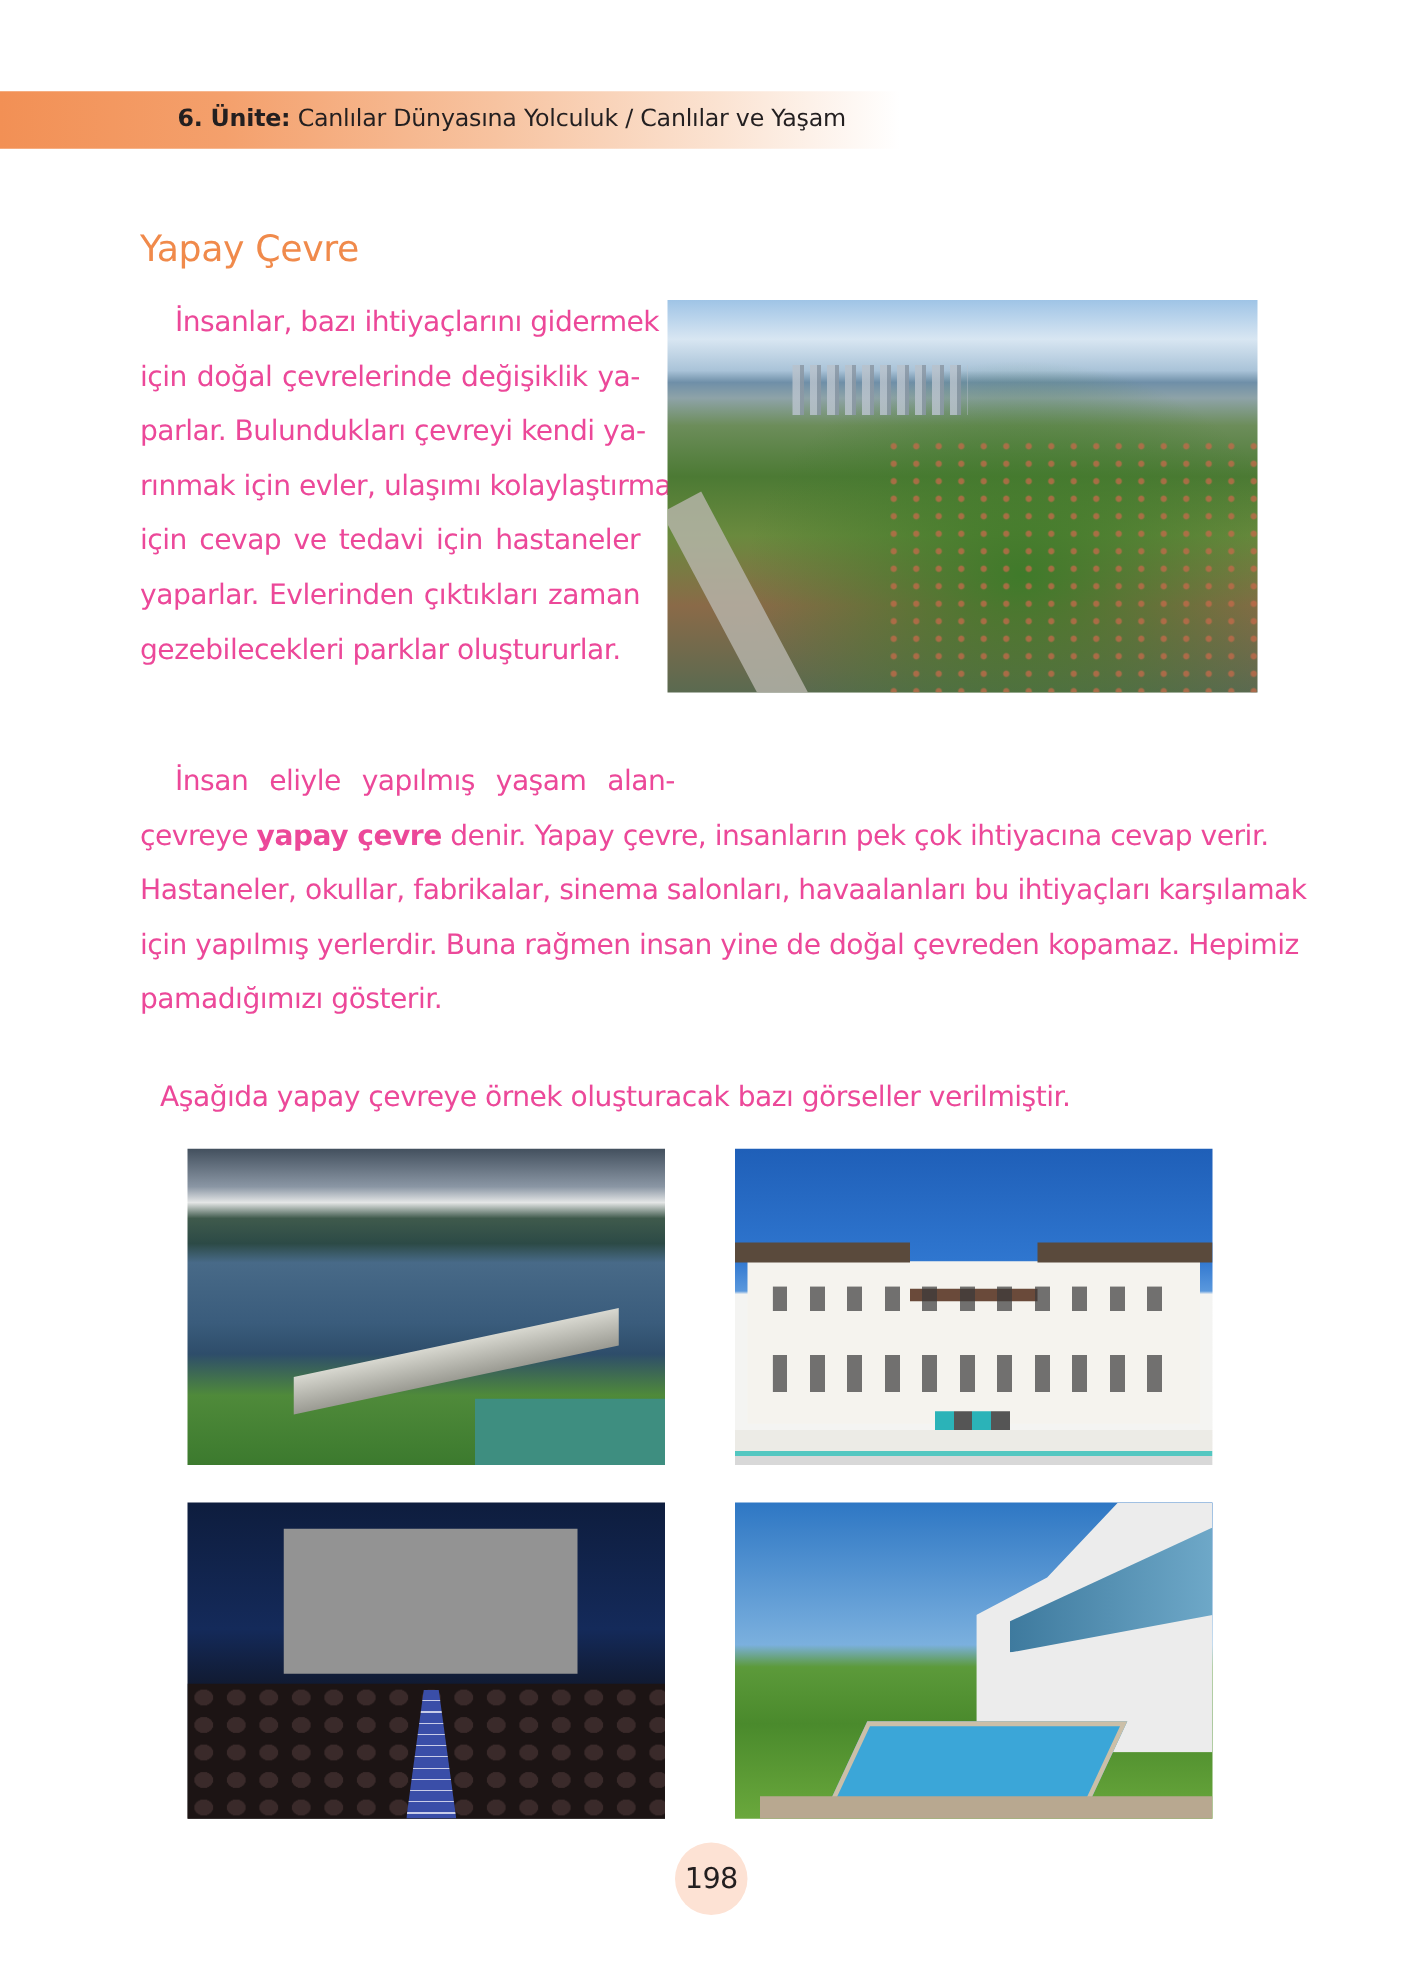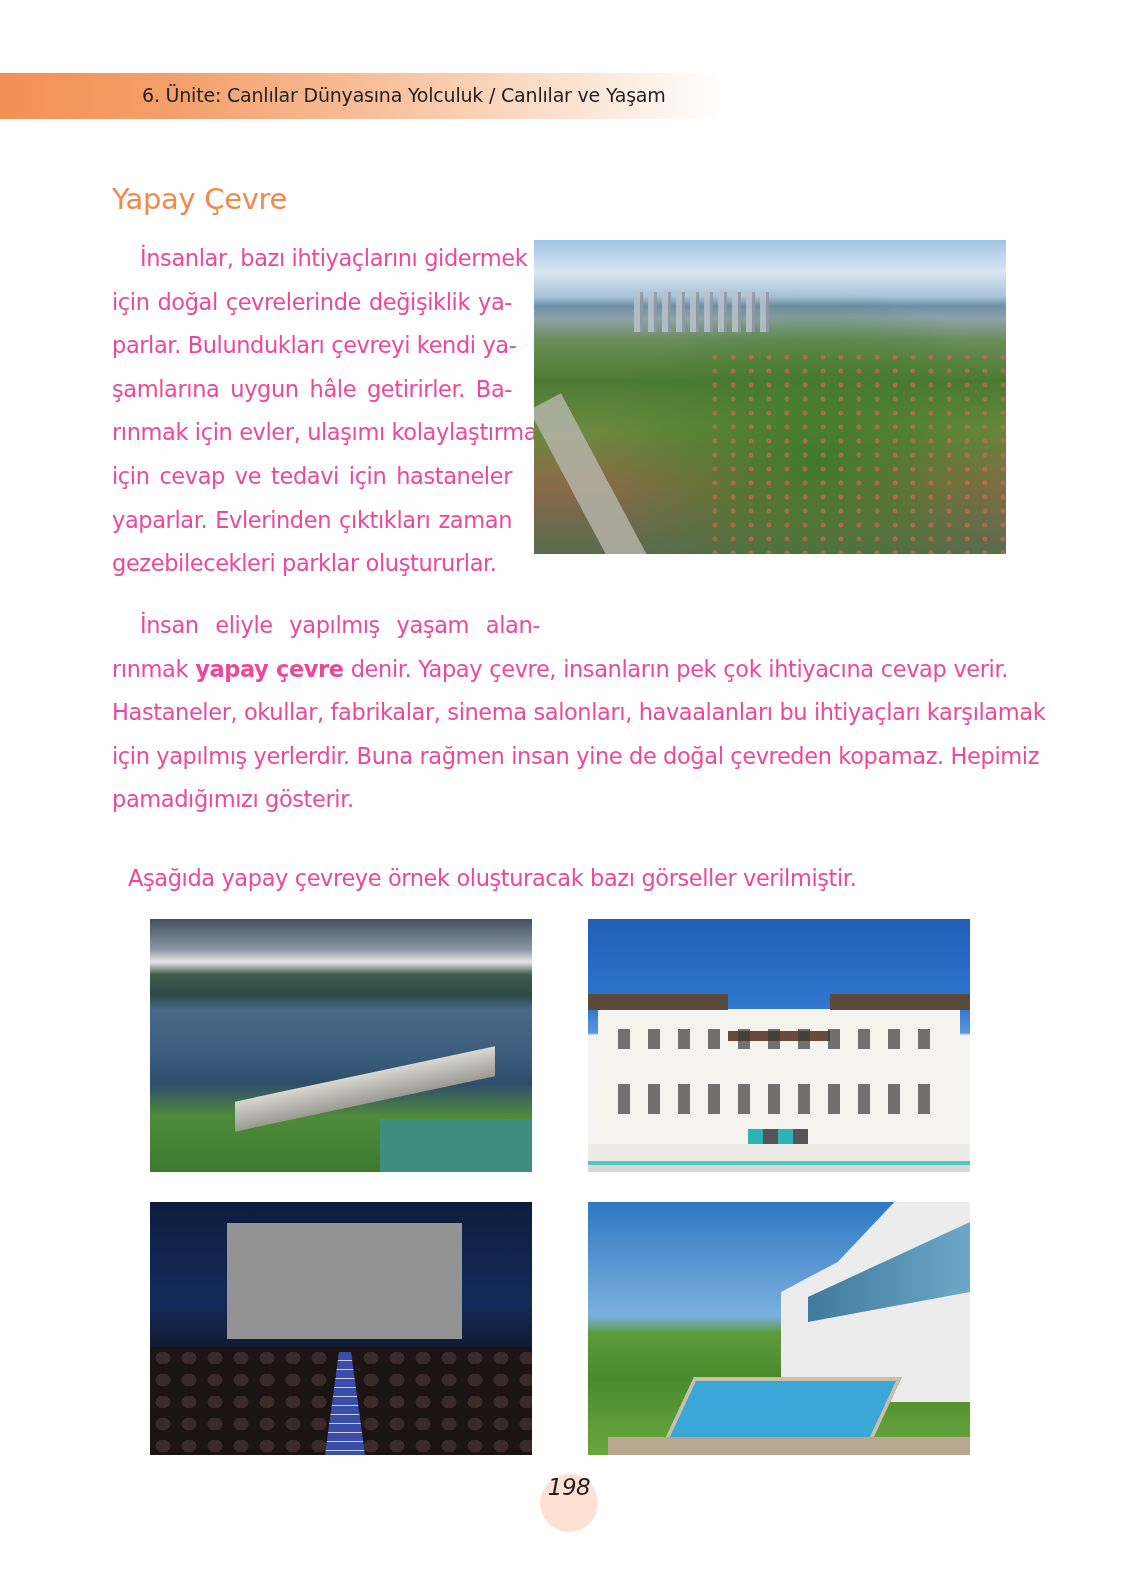--- a/index.html
+++ b/index.html
@@ -3,21 +3,21 @@
   <meta charset="utf-8">
   <style>
     html, body { margin: 0; padding: 0; background: #ffffff; }
     body { width: 1133px; height: 1587px; position: relative; overflow: hidden;
            font-family: "DejaVu Sans", sans-serif; color: #231f20; }
 
     .header-band { position: absolute; left: 0; top: 73px; width: 720px; height: 46px;
       background: linear-gradient(90deg, #f29055 0%, #f4a06c 25%, #f7c3a0 55%, #fbe3d2 80%, rgba(255,255,255,0) 100%); }
     .header-text { position: absolute; left: 142px; top: 84px; font-size: 19px; color: #231f20;
       font-family: "DejaVu Sans", sans-serif; letter-spacing: -0.2px; white-space: nowrap; }
-    .header-text .unit { font-weight: normal; }
+    .header-text .unit { font-weight: bold; }
 
     .section-title { position: absolute; left: 112px; top: 182px; font-size: 29px; color: #f08a4b;
       font-family: "DejaVu Sans", sans-serif; letter-spacing: -0.3px; }
 
     .para { position: absolute; font-size: 22.5px; line-height: 43.6px; color: #ec4899;
       font-family: "DejaVu Sans", sans-serif; letter-spacing: -0.4px; }
     .para-1 { left: 112px; top: 237px; width: 400px; text-align: justify; text-align-last: left; }
     .para-1 .line { display: block; text-align: justify; text-align-last: justify; white-space: nowrap; }
     .para-1 .line.last { text-align-last: left; }
     .para-2 { left: 112px; top: 604px; width: 896px; }
@@ -74,54 +74,53 @@
       background: linear-gradient(180deg, #2e77c4 0%, #7bb0de 45%, #5c9a3a 52%, #4a8a2c 70%, #6aa83c 100%); }
     .photo-villa .house { position: absolute; left: 193px; top: 0; width: 189px; height: 200px;
       background: #ececec; clip-path: polygon(60% 0, 100% 0, 100% 100%, 0 100%, 0 45%, 30% 30%); }
     .photo-villa .glass { position: absolute; left: 220px; top: 20px; width: 162px; height: 100px;
       background: linear-gradient(90deg, #3e7a9e, #6ea8c8); clip-path: polygon(0 100%, 0 75%, 100% 0, 100% 70%); }
     .photo-villa .pool { position: absolute; left: 90px; top: 175px; width: 200px; height: 60px;
       background: #3ba6d8; transform: skewX(-25deg); border: 4px solid #cbbfa8; }
     .photo-villa .deck { position: absolute; left: 20px; top: 235px; width: 362px; height: 18px; background: #b8a890; }
 
     .page-number-circle { position: absolute; left: 540px; top: 1474px; width: 58px; height: 58px;
-      border-radius: 50%; background: #fde2d4; display: flex; align-items: flex-start; justify-content: center; font-style: italic; }
+      border-radius: 50%; background: #fde2d4; display: flex; align-items: center; justify-content: center; }
     .page-number { font-size: 23px; color: #231f20; font-family: "DejaVu Sans", sans-serif; letter-spacing: -0.5px; }
   </style>
 </head>
 <body>
 
 <div class="header-band"></div>
 <div class="header-text">
   <span class="unit">6. Ünite:</span>
   <span>Canlılar Dünyasına Yolculuk / Canlılar ve Yaşam</span>
 </div>
 
 <div class="section-title">Yapay Çevre</div>
 
 <div class="para para-1">
   <span class="line indent">İnsanlar, bazı ihtiyaçlarını gidermek</span>
   <span class="line">için doğal çevrelerinde değişiklik ya-</span>
   <span class="line">parlar. Bulundukları çevreyi kendi ya-</span>
-  <span class="line">şamlarına uygun hâle getirirler. Ba-</span>
   <span class="line">rınmak için evler, ulaşımı kolaylaştırmak</span>
   <span class="line">için cevap ve tedavi için hastaneler</span>
   <span class="line">yaparlar. Evlerinden çıktıkları zaman</span>
   <span class="line last">gezebilecekleri parklar oluştururlar.</span>
 </div>
 
 <div class="photo photo-city">
   <div class="towers"></div>
   <div class="road"></div>
   <div class="roofs"></div>
 </div>
 
 <div class="para para-2">
   <span class="line short indent">İnsan eliyle yapılmış yaşam alan-</span>
-  <span class="line"><span>rınmak</span> <span class="bold">yapay çevre</span> <span>denir. Yapay çevre, insanların pek çok ihtiyacına cevap verir.</span></span>
+  <span class="line"><span>çevreye</span> <span class="bold">yapay çevre</span> <span>denir. Yapay çevre, insanların pek çok ihtiyacına cevap verir.</span></span>
   <span class="line">Hastaneler, okullar, fabrikalar, sinema salonları, havaalanları bu ihtiyaçları karşılamak</span>
   <span class="line">için yapılmış yerlerdir. Buna rağmen insan yine de doğal çevreden kopamaz. Hepimiz</span>
   <span class="line last">pamadığımızı gösterir.</span>
 </div>
 
 <div class="para para-3">Aşağıda yapay çevreye örnek oluşturacak bazı görseller verilmiştir.</div>
 
 <div class="photo photo-dam">
   <div class="wall"></div>
   <div class="pool"></div>

